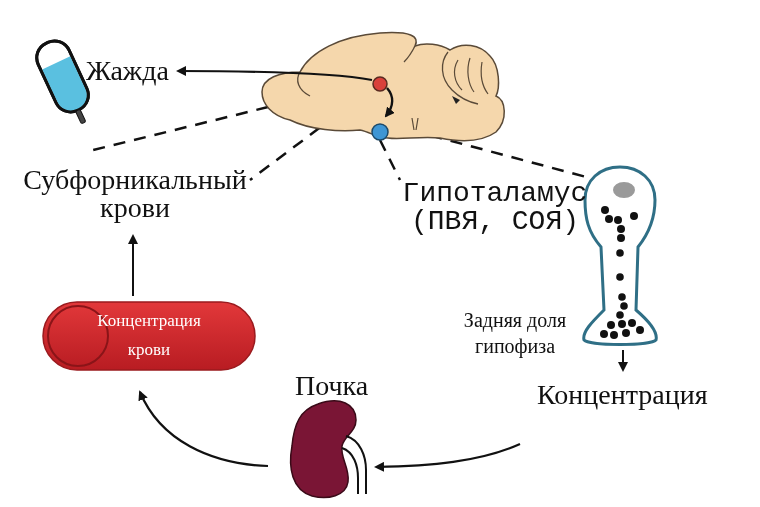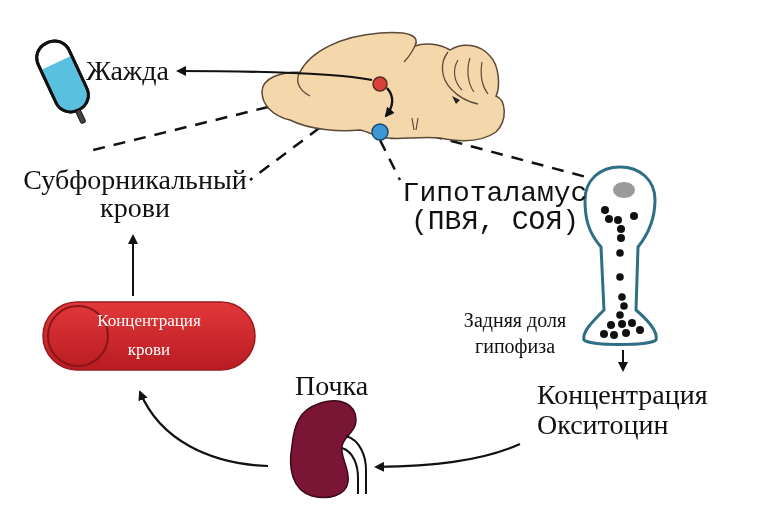--- a/index.html
+++ b/index.html
@@ -115,21 +115,20 @@
   <div>(ПВЯ, СОЯ)</div>
 </div>
 
 <div class="lbl center" style="left:440px; top:287px; width:150px; font-size:20px; line-height:26px;margin-top:20px;">
   <div>Задняя доля</div>
   <div>гипофиза</div>
 </div>
 
 <div class="lbl" style="left:537px; top:380px; line-height:30px;">
   <div>Концентрация</div>
-  <div>Окситоцин</div>
 </div>
 
 <div class="lbl" style="left:295px; top:372px; font-size:28px;">Почка</div>
 
 <div class="lbl center white" style="left:43px; top:306px; width:212px; font-size:17px; line-height:29px;">
   <div>Концентрация</div>
   <div>крови</div>
 </div>
 
 </body></html>

